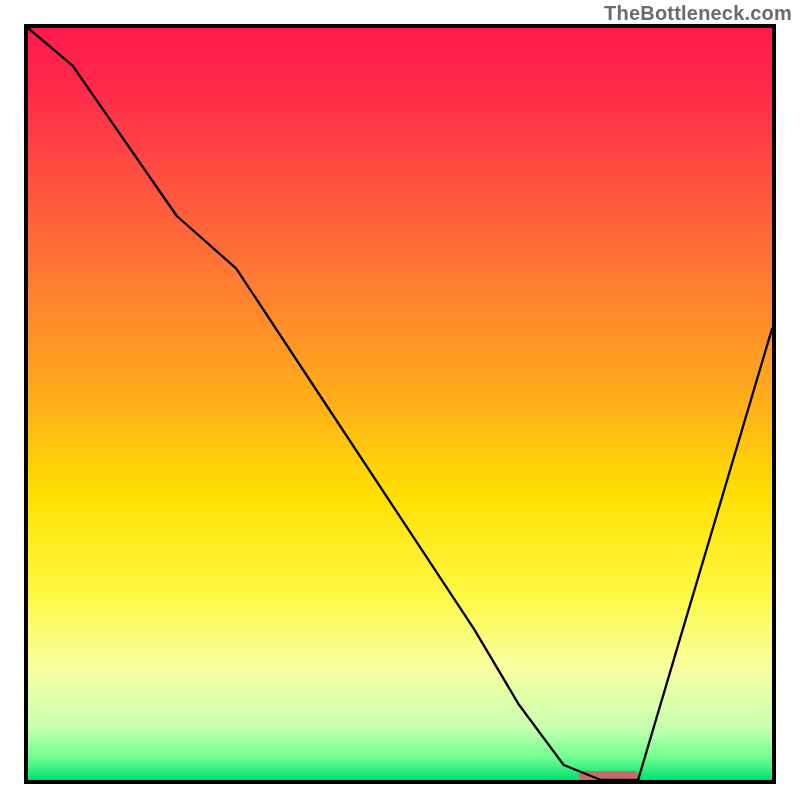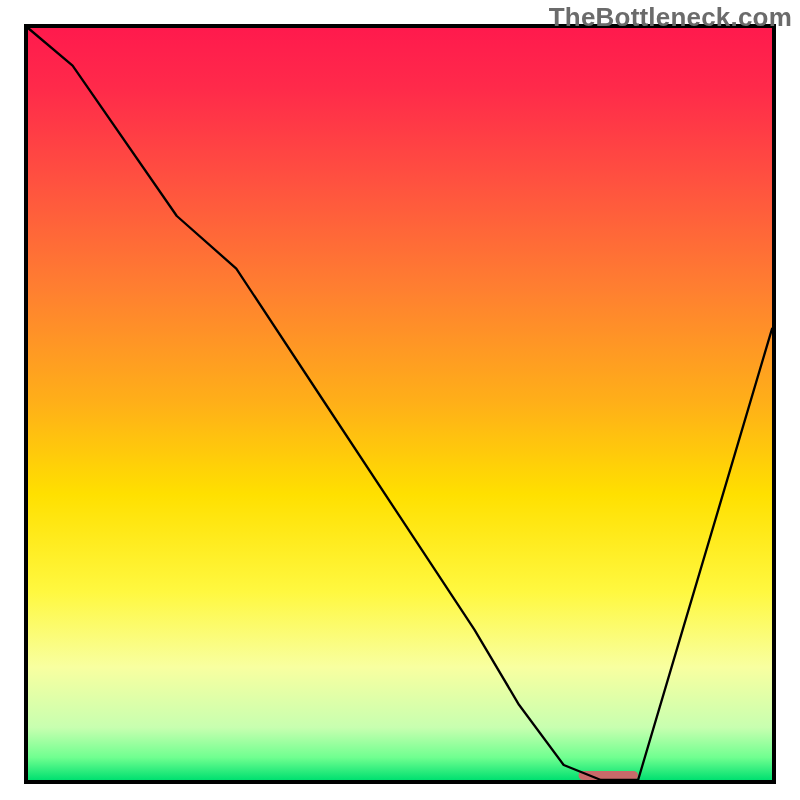--- a/index.html
+++ b/index.html
@@ -12,21 +12,21 @@
   }
   .frame {
     position: relative;
     width: 800px;
     height: 800px;
   }
   .watermark {
     position: absolute;
     top: 2px;
     right: 8px;
-    font-size: 26px;
+    font-size: 20px;
     font-weight: bold;
     color: #6b6b6b;
     letter-spacing: 0.2px;
     z-index: 10;
   }
   svg.plot {
     position: absolute;
     left: 0;
     top: 0;
     width: 800px;

